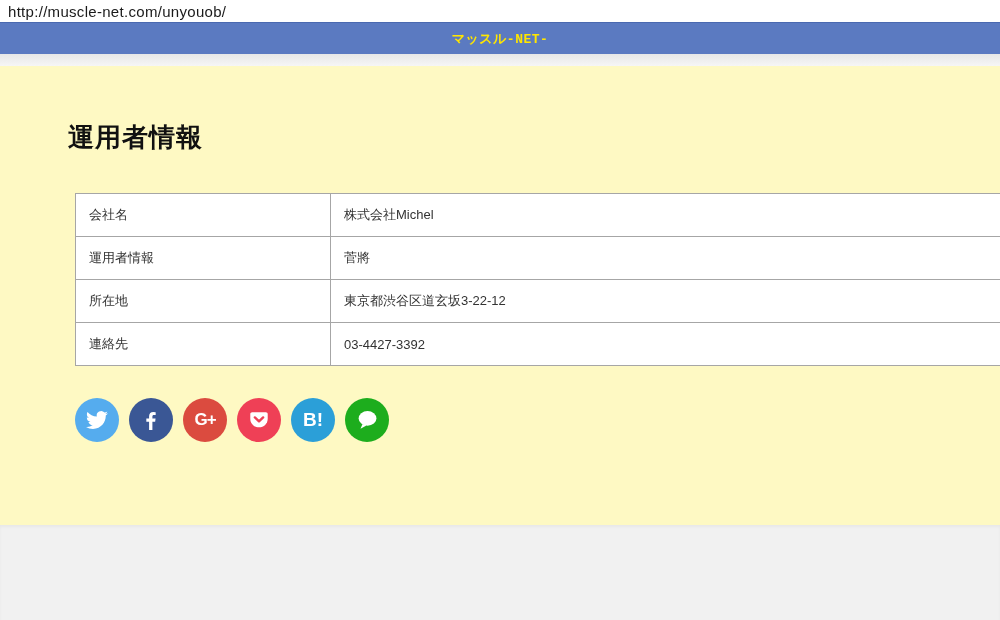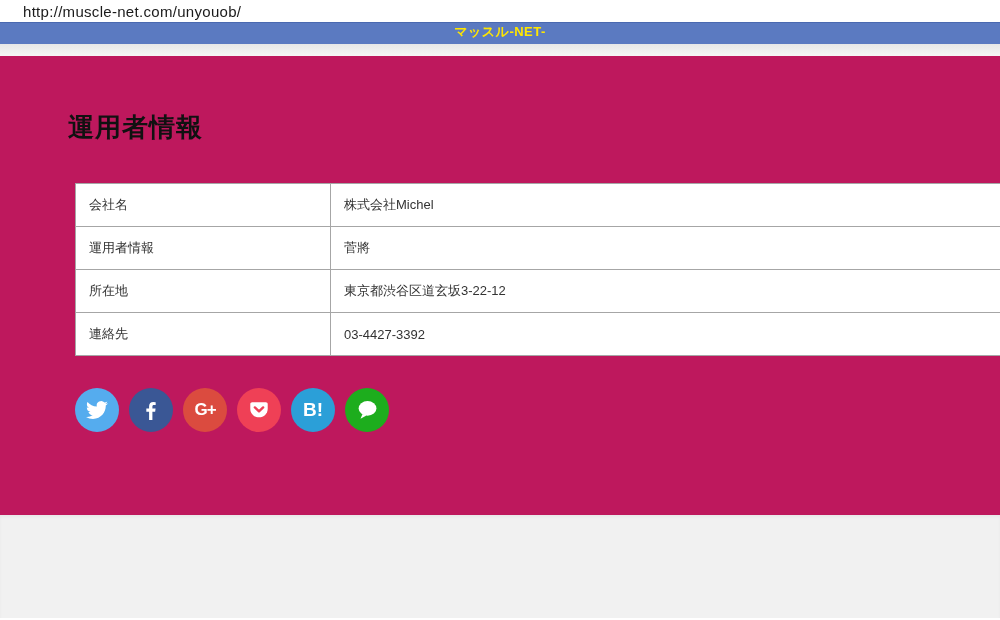--- a/index.html
+++ b/index.html
@@ -8,50 +8,52 @@
     font-family: "Liberation Sans", "DejaVu Sans", sans-serif;
     background: #ffffff;
     color: #333;
   }
   
   .urlbar {
     height: 22px;
     background: #ffffff;
     display: flex;
     align-items: center;
-    padding-left: 23px;
+    padding-left: 8px;
   }
   .urlbar .url-text {
     font-size: 15px;
     color: #1a1a1a;
     letter-spacing: 0.3px;
   }
   
   .site-header {
-    height: 22px;
+    height: 32px;
     background: #5b7ac1;
     border-top: 1px solid #4a69b0;
     display: flex;
+    align-items: center;
     justify-content: center;
+    font-family: Liberation Mono, monospace;
   }
   .site-title {
     font-size: 13px;
     font-weight: bold;
     color: #ffe600;
     letter-spacing: 0.5px;
   }
   
   .subheader-strip {
     height: 12px;
     background: linear-gradient(#e7e7e7, #f6f6f6);
   }
   
   .main-content {
     height: 459px;
-    background: #be185d;
+    background: #fef9c3;
     padding: 54px 88px 0 75px;
   }
   .page-heading {
     font-size: 26px;
     font-weight: bold;
     color: #111;
     margin: 0 0 38px -7px;
     letter-spacing: 1px;
   }
   table.info-table {

